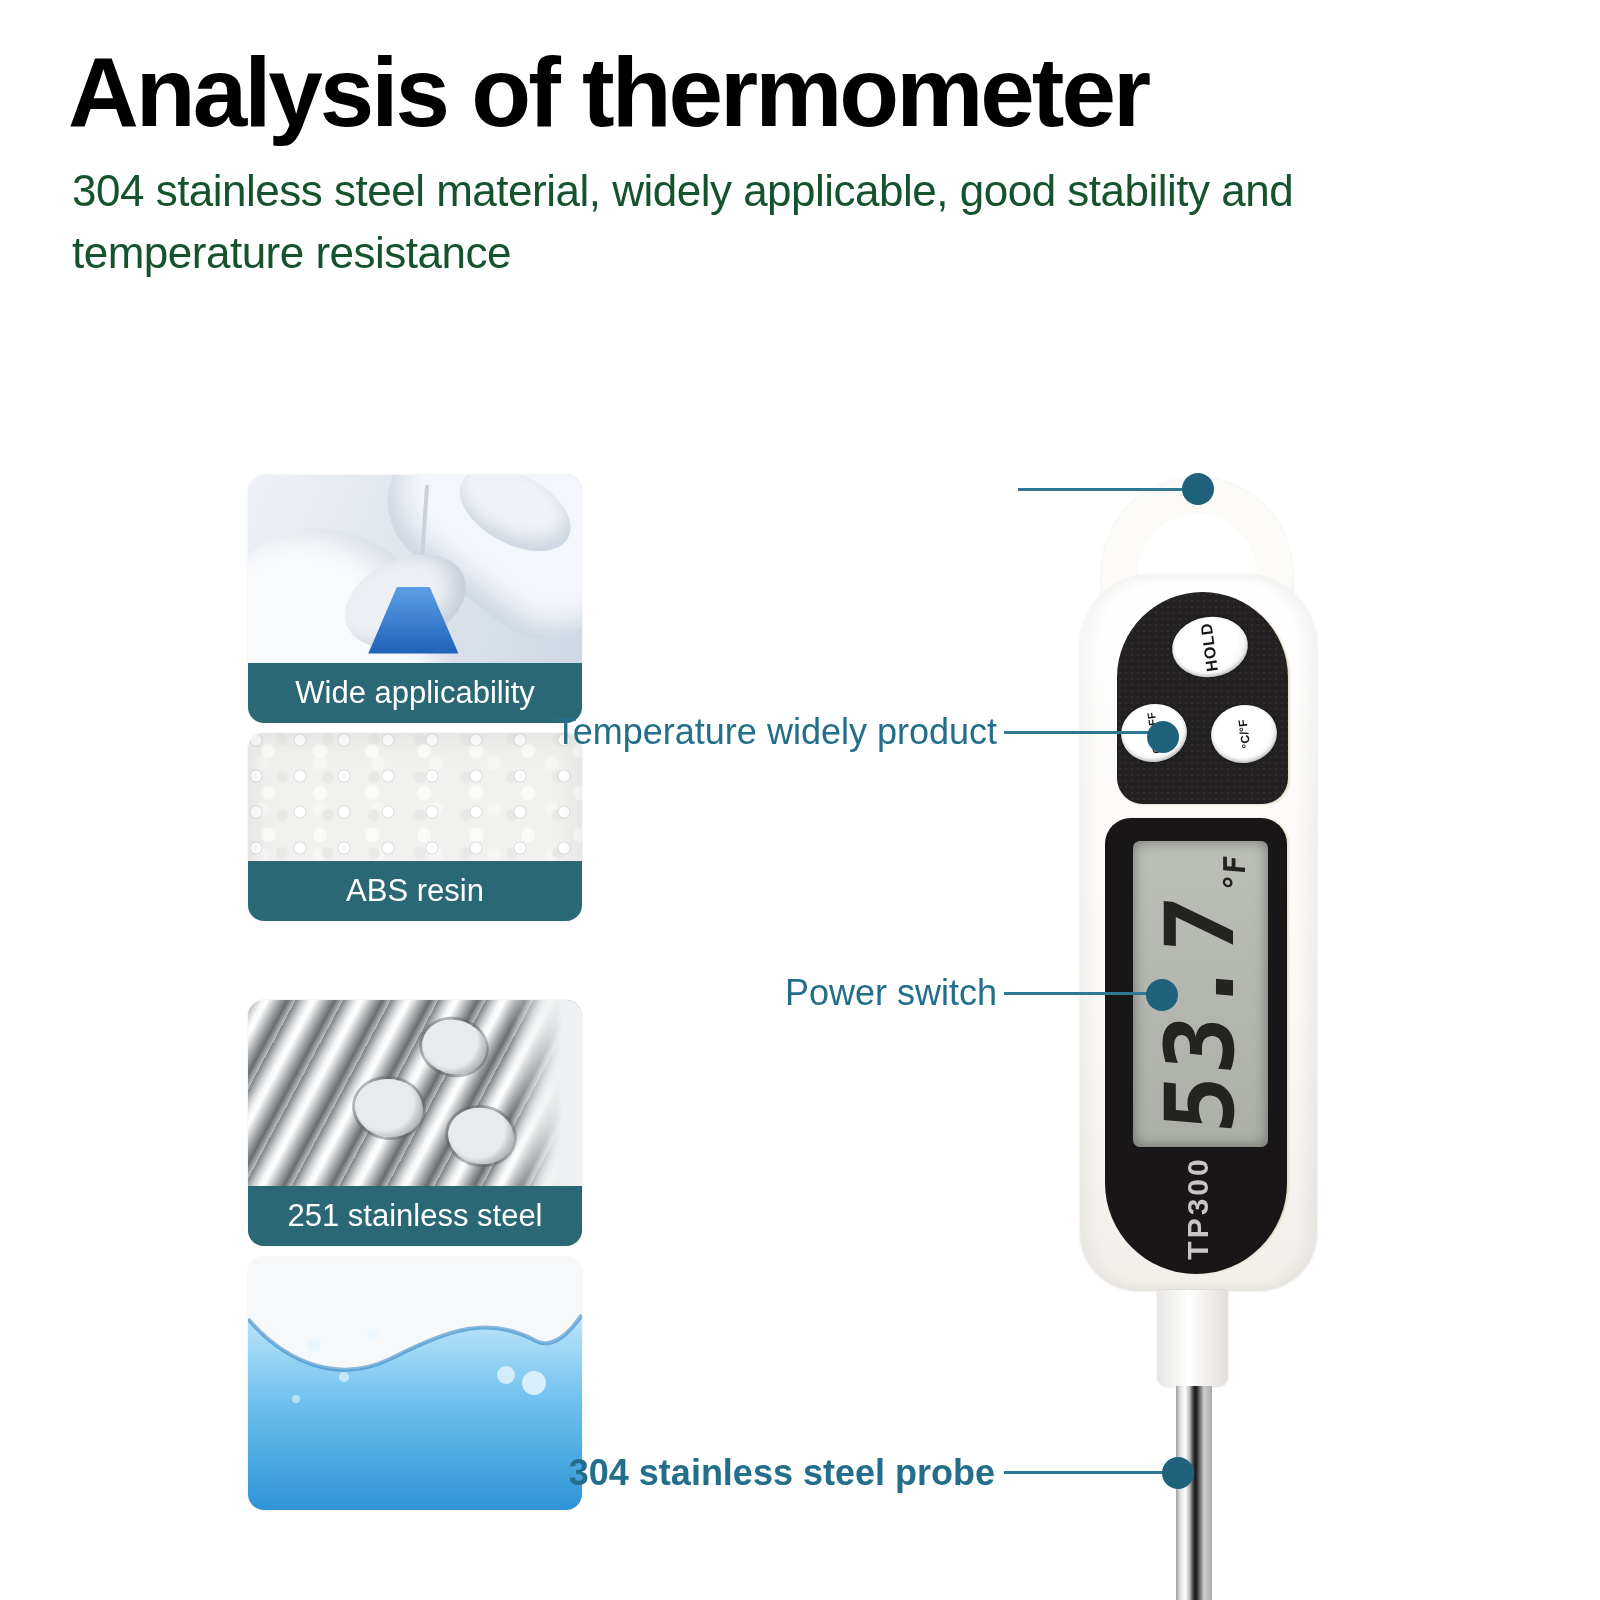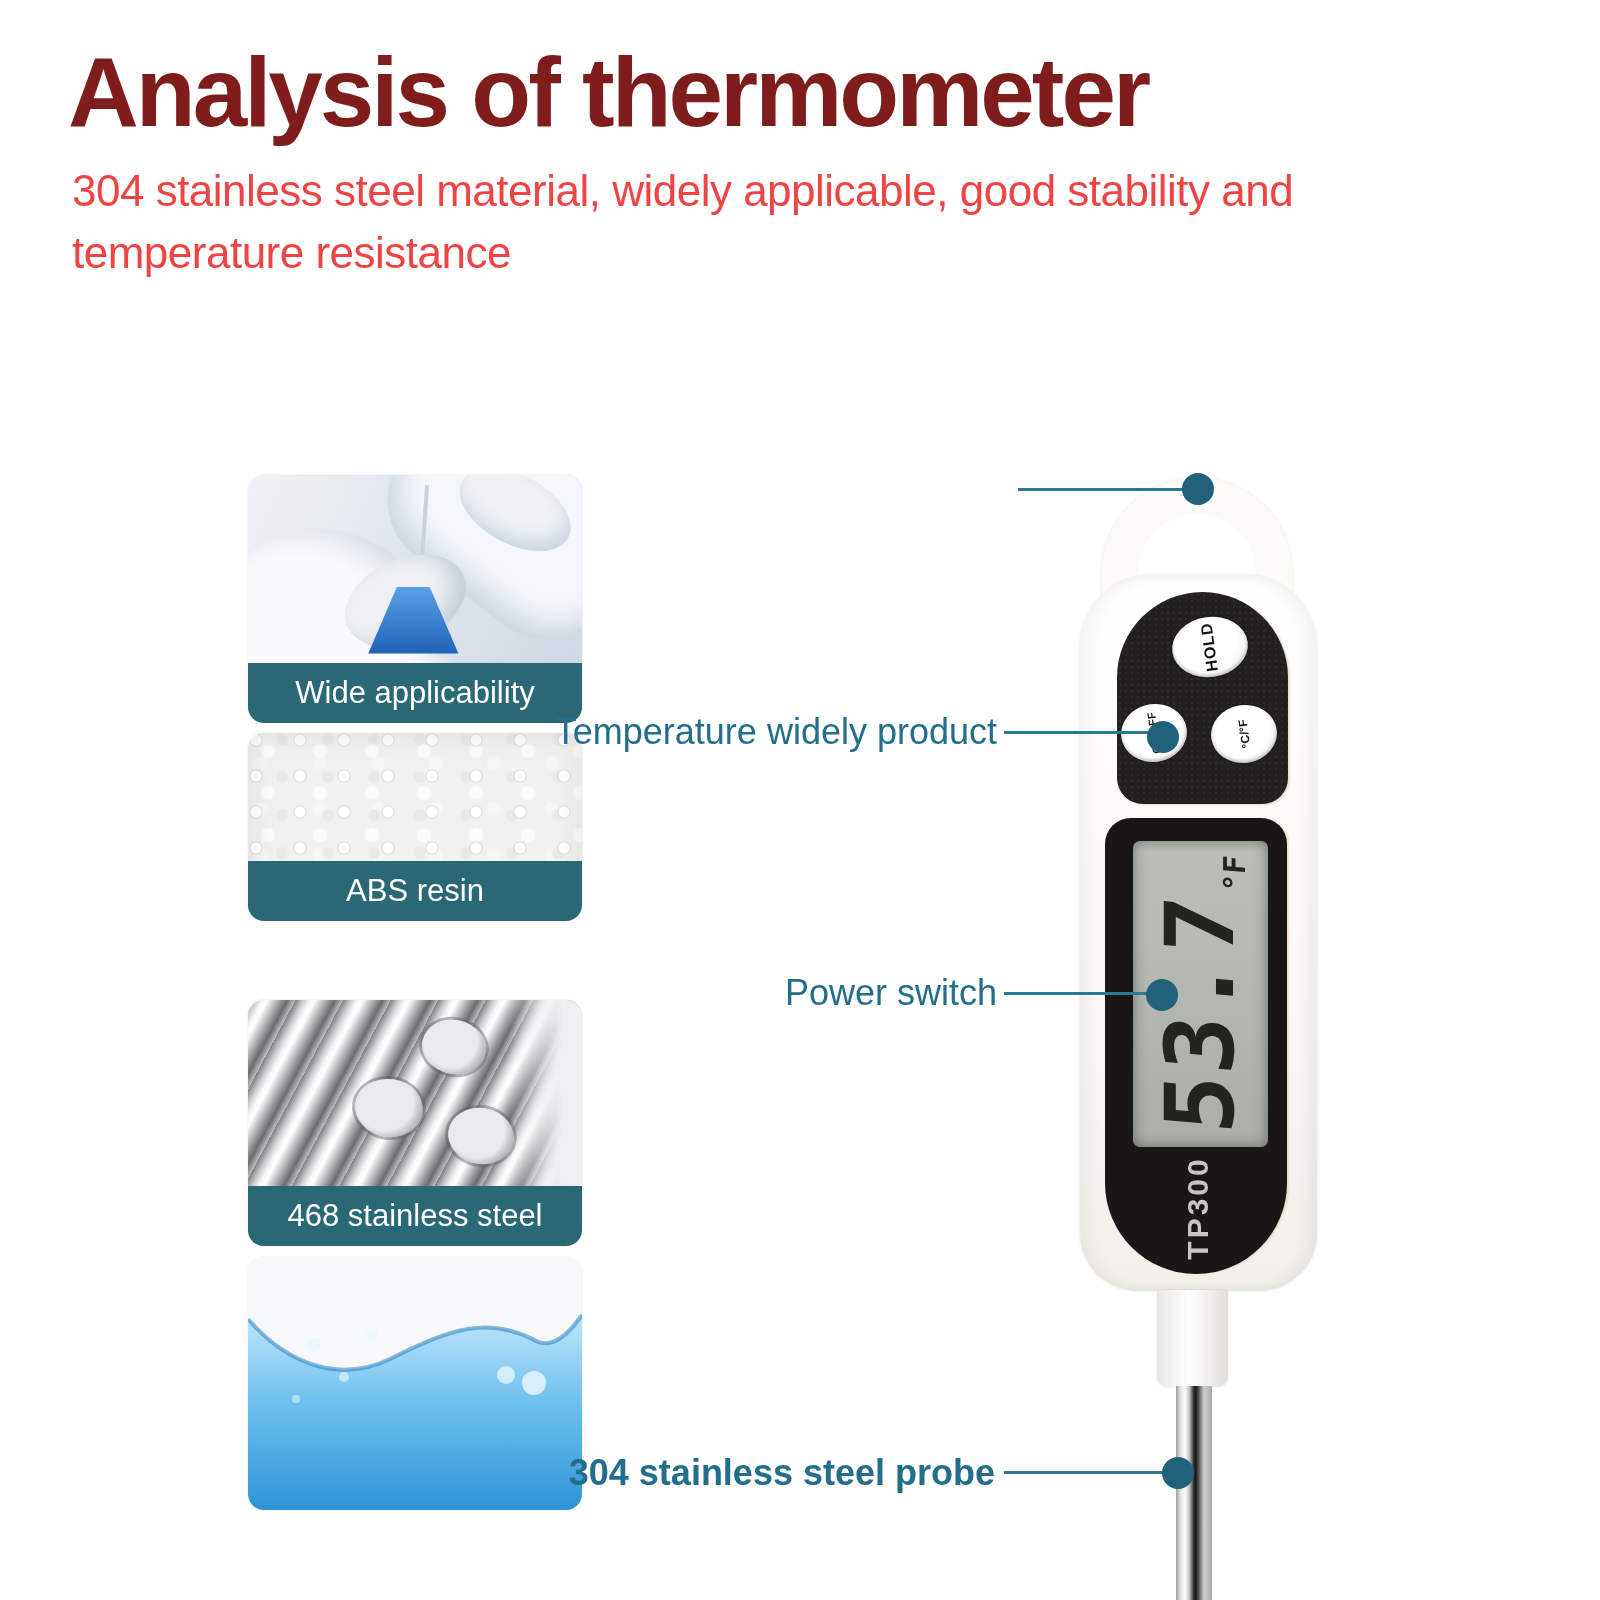--- a/index.html
+++ b/index.html
@@ -1,22 +1,22 @@
 <!DOCTYPE html>
 <html><head>
 <meta charset="utf-8">
 <style>
   * { box-sizing: border-box; margin: 0; padding: 0; }
   body { background:#ffffff; font-family:"Liberation Sans", sans-serif; }
   #canvas { position:relative; width:1600px; height:1600px; background:#ffffff; overflow:hidden; }
 
   
   .title { position:absolute; left:68px; top:43px; font-size:98px; font-weight:bold;
-           letter-spacing:-3px; color:#7f1d1d; white-space:nowrap; line-height:1; }
-  .subtitle { position:absolute; left:72px; top:160px; font-size:44px; color:#ef4444;
+           letter-spacing:-3px; color:#000000; white-space:nowrap; line-height:1; }
+  .subtitle { position:absolute; left:72px; top:160px; font-size:44px; color:#14532d;
               line-height:1.42; letter-spacing:-0.5px; }
 
   
   .tile { position:absolute; left:248px; width:334px; border-radius:16px; overflow:hidden;
           box-shadow:0 0 0 1px rgba(0,0,0,0.04); }
   .tile .art { position:absolute; inset:0; }
   .tile .cap { position:absolute; left:0; right:0; bottom:0; height:60px; background:#2b6875;
                color:#ffffff; font-size:31px; display:flex; align-items:center; justify-content:center;
                z-index:3; letter-spacing:0; }
   #tile1 { top:475px; height:248px; }
@@ -142,21 +142,21 @@
     <div class="art t2"></div>
     <figcaption class="cap">ABS resin</figcaption>
   </figure>
 
   <figure class="tile" id="tile3">
     <div class="art t3">
       <i class="end1"></i>
       <i class="end2"></i>
       <i class="end3"></i>
     </div>
-    <figcaption class="cap">468 stainless steel</figcaption>
+    <figcaption class="cap">251 stainless steel</figcaption>
   </figure>
 
   <figure class="tile" id="tile4">
     <div class="art t4">
       <svg viewBox="0 0 334 253" preserveAspectRatio="none">
         <defs>
           <linearGradient id="wg" x1="0" y1="0" x2="0" y2="1">
             <stop offset="0" stop-color="#bfe6fb"></stop>
             <stop offset="0.45" stop-color="#6ec0ee"></stop>
             <stop offset="1" stop-color="#2e94d6"></stop>

